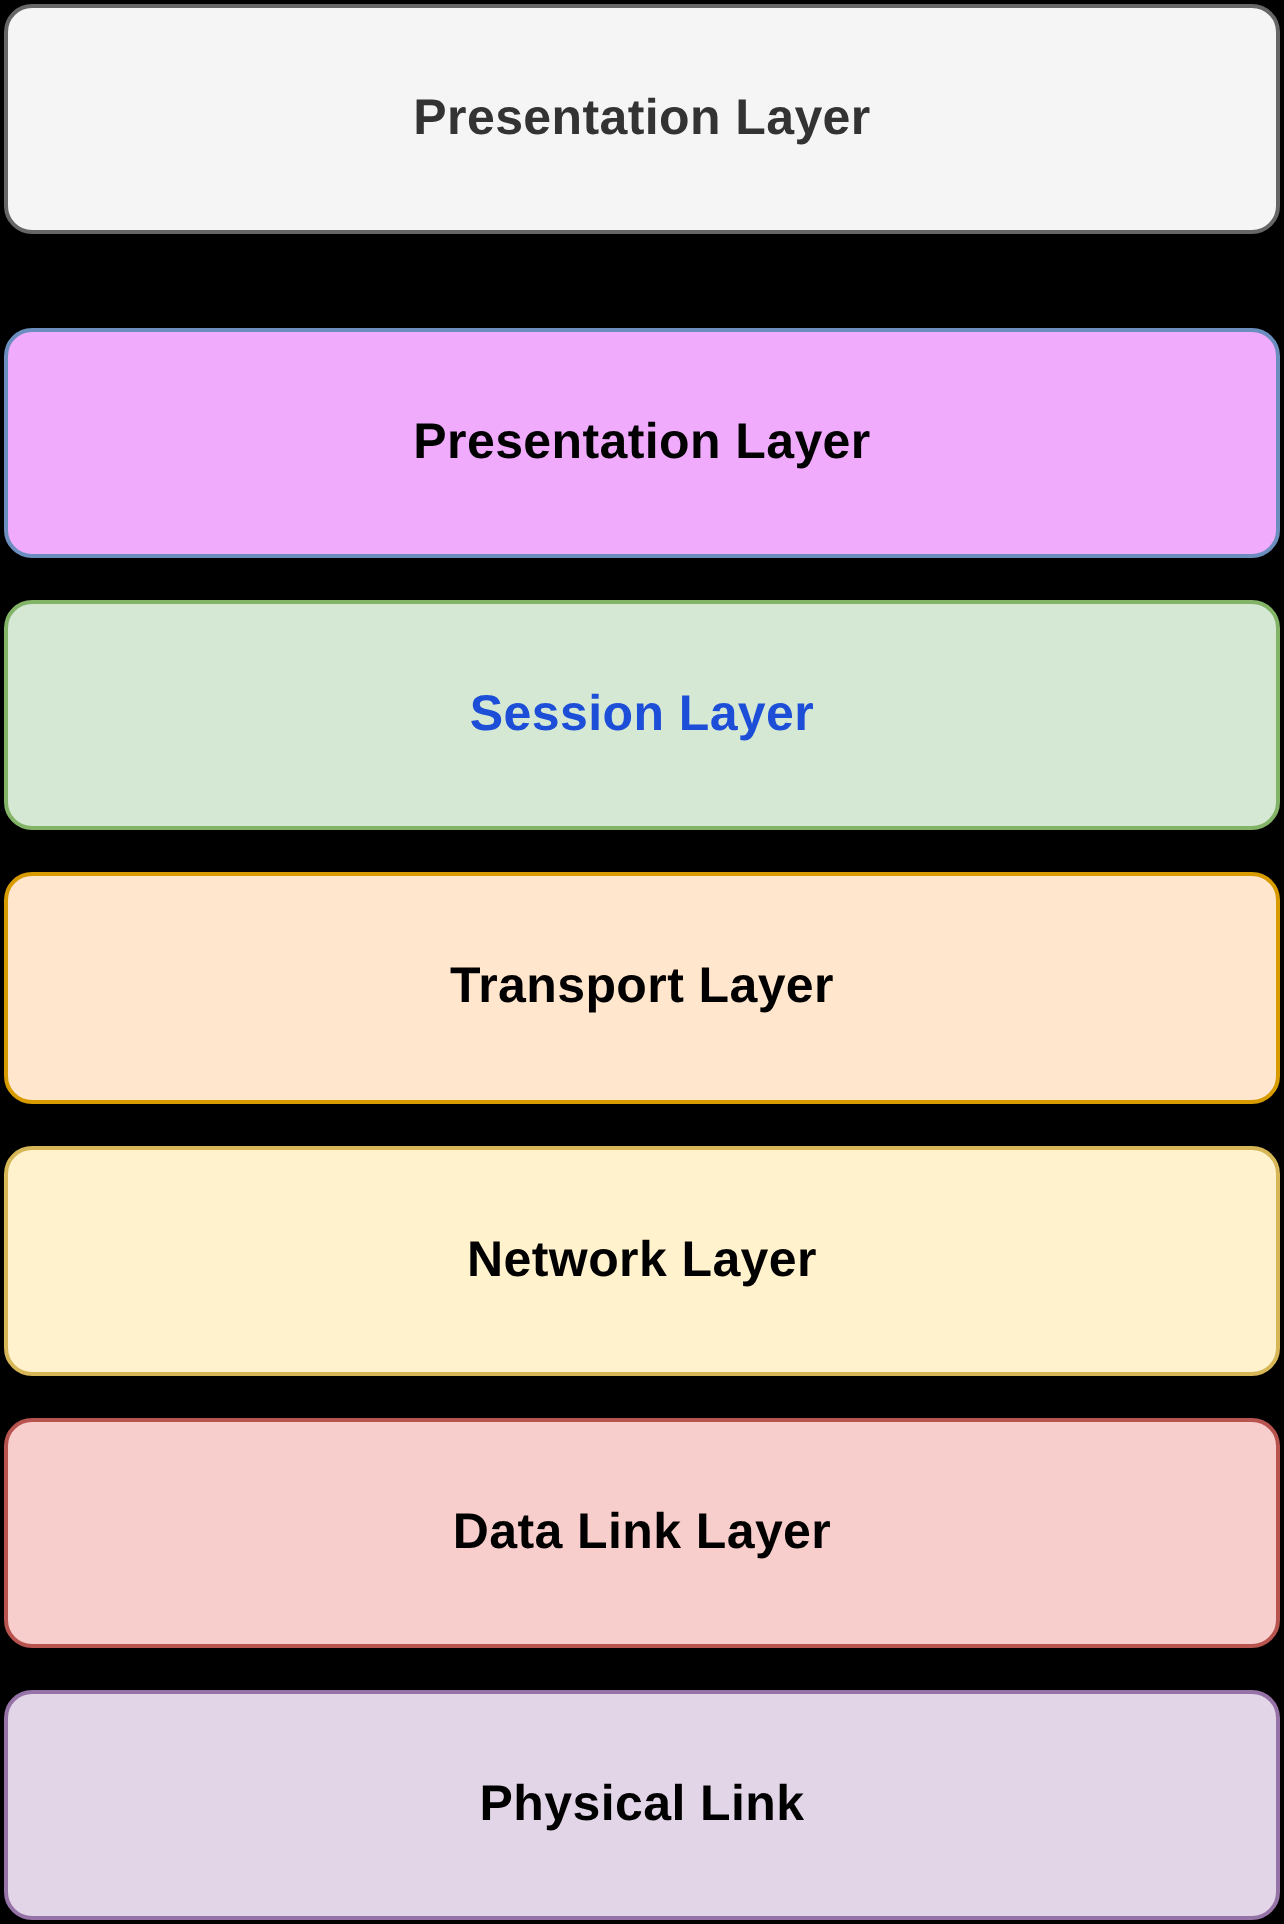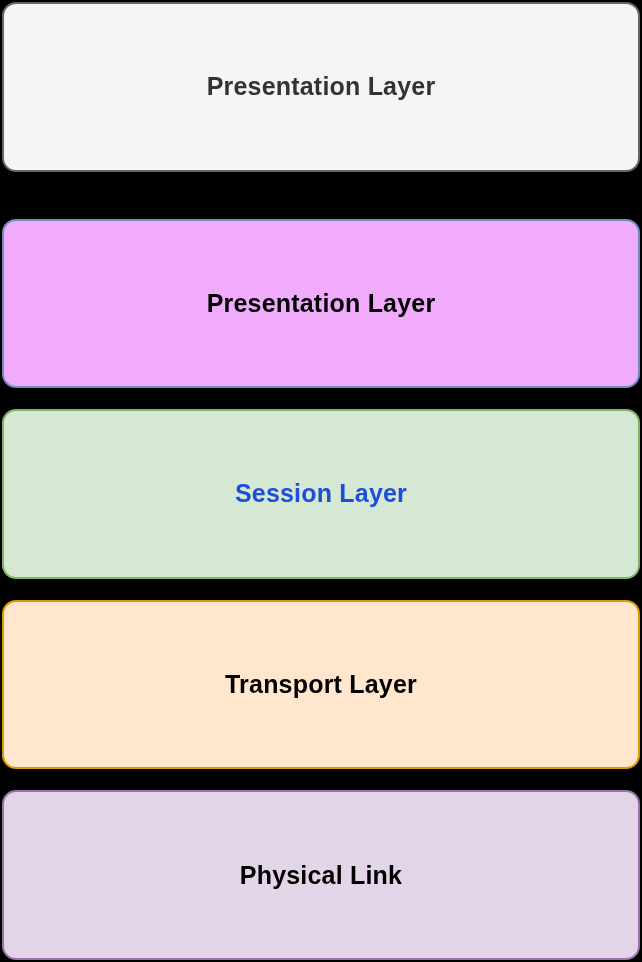--- a/index.html
+++ b/index.html
@@ -53,19 +53,25 @@
   </div>
 
   <div class="layer-box" style="background: rgb(213, 232, 212); border-color: rgb(130, 179, 102);">
     <span class="layer-label" style="color: #1d4ed8;">Session Layer</span>
   </div>
 
   <div class="layer-box" style="background: rgb(255, 230, 204); border-color: rgb(215, 155, 0);">
     <span class="layer-label" style="color: rgb(0, 0, 0);">Transport Layer</span>
   </div>
 
+  <div class="layer-box" style="background: rgb(255, 242, 204); border-color: rgb(214, 182, 86);">
+    <span class="layer-label" style="color: rgb(0, 0, 0);">Network Layer</span>
+  </div>
 
+  <div class="layer-box" style="background: rgb(248, 206, 204); border-color: rgb(184, 84, 80);">
+    <span class="layer-label" style="color: rgb(0, 0, 0);">Data Link Layer</span>
+  </div>
 
   <div class="layer-box" style="background: rgb(225, 213, 231); border-color: rgb(150, 115, 166);">
     <span class="layer-label" style="color: rgb(0, 0, 0);">Physical Link</span>
   </div>
 
 </div>
 
 </body></html>

